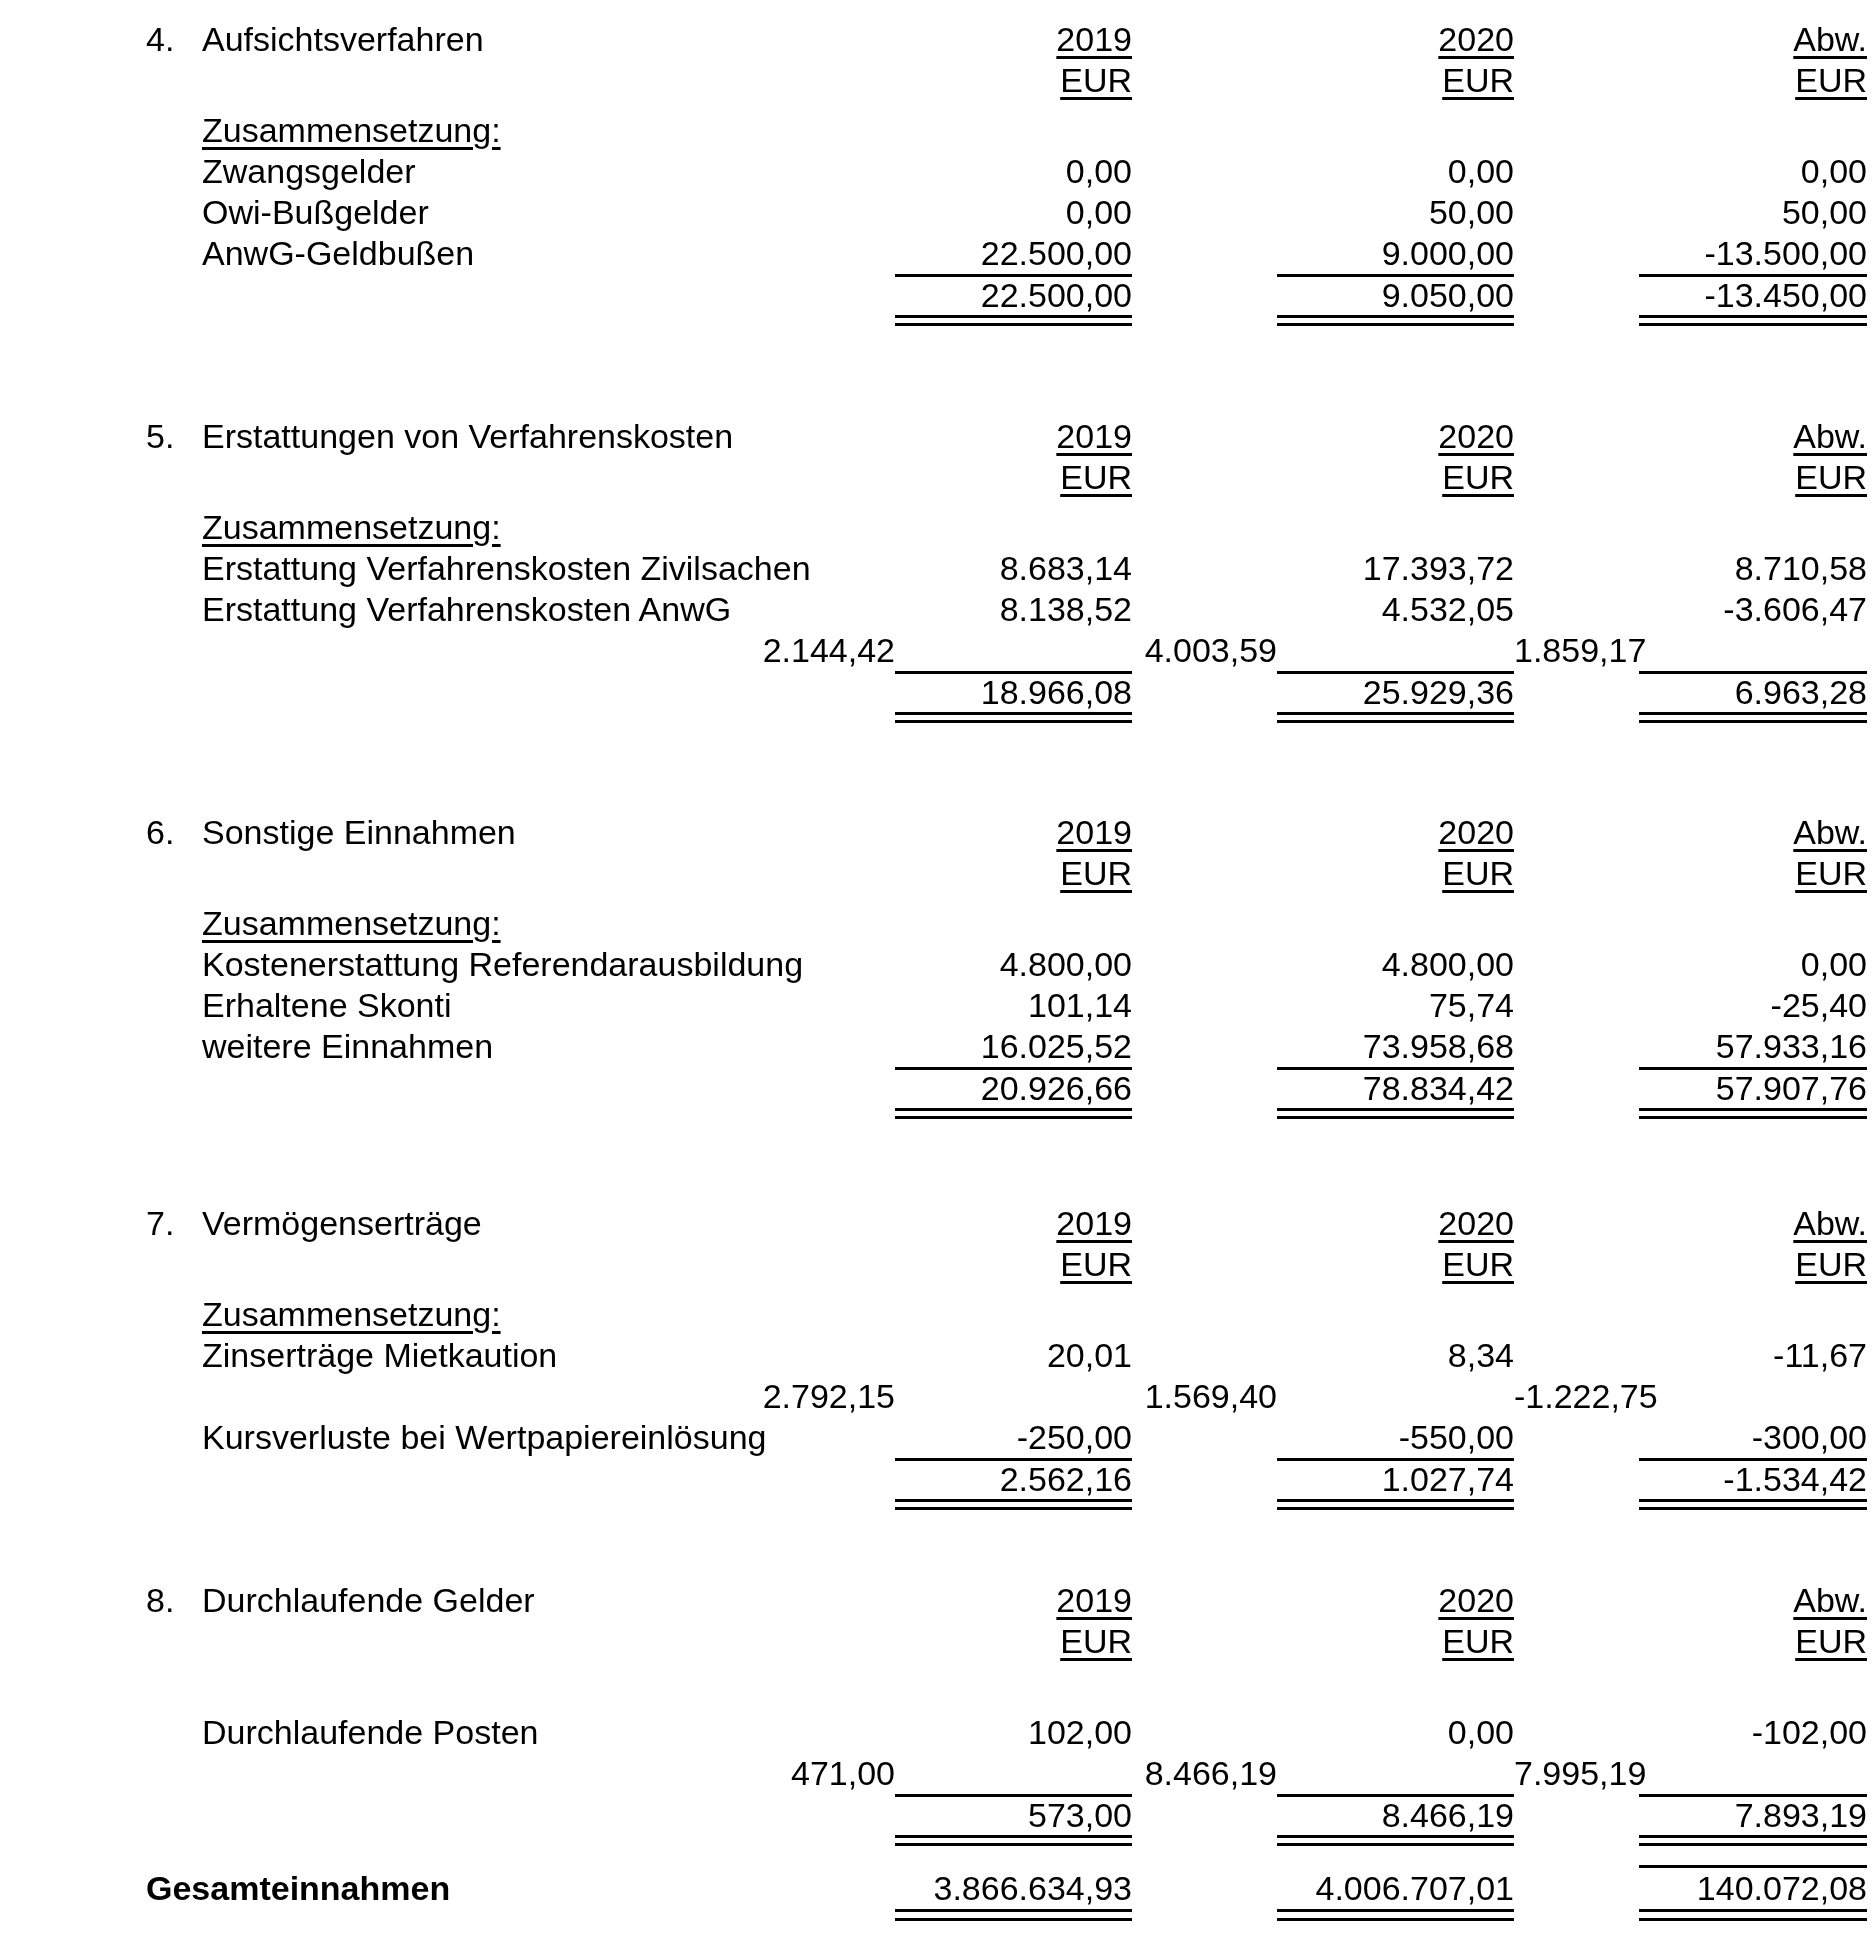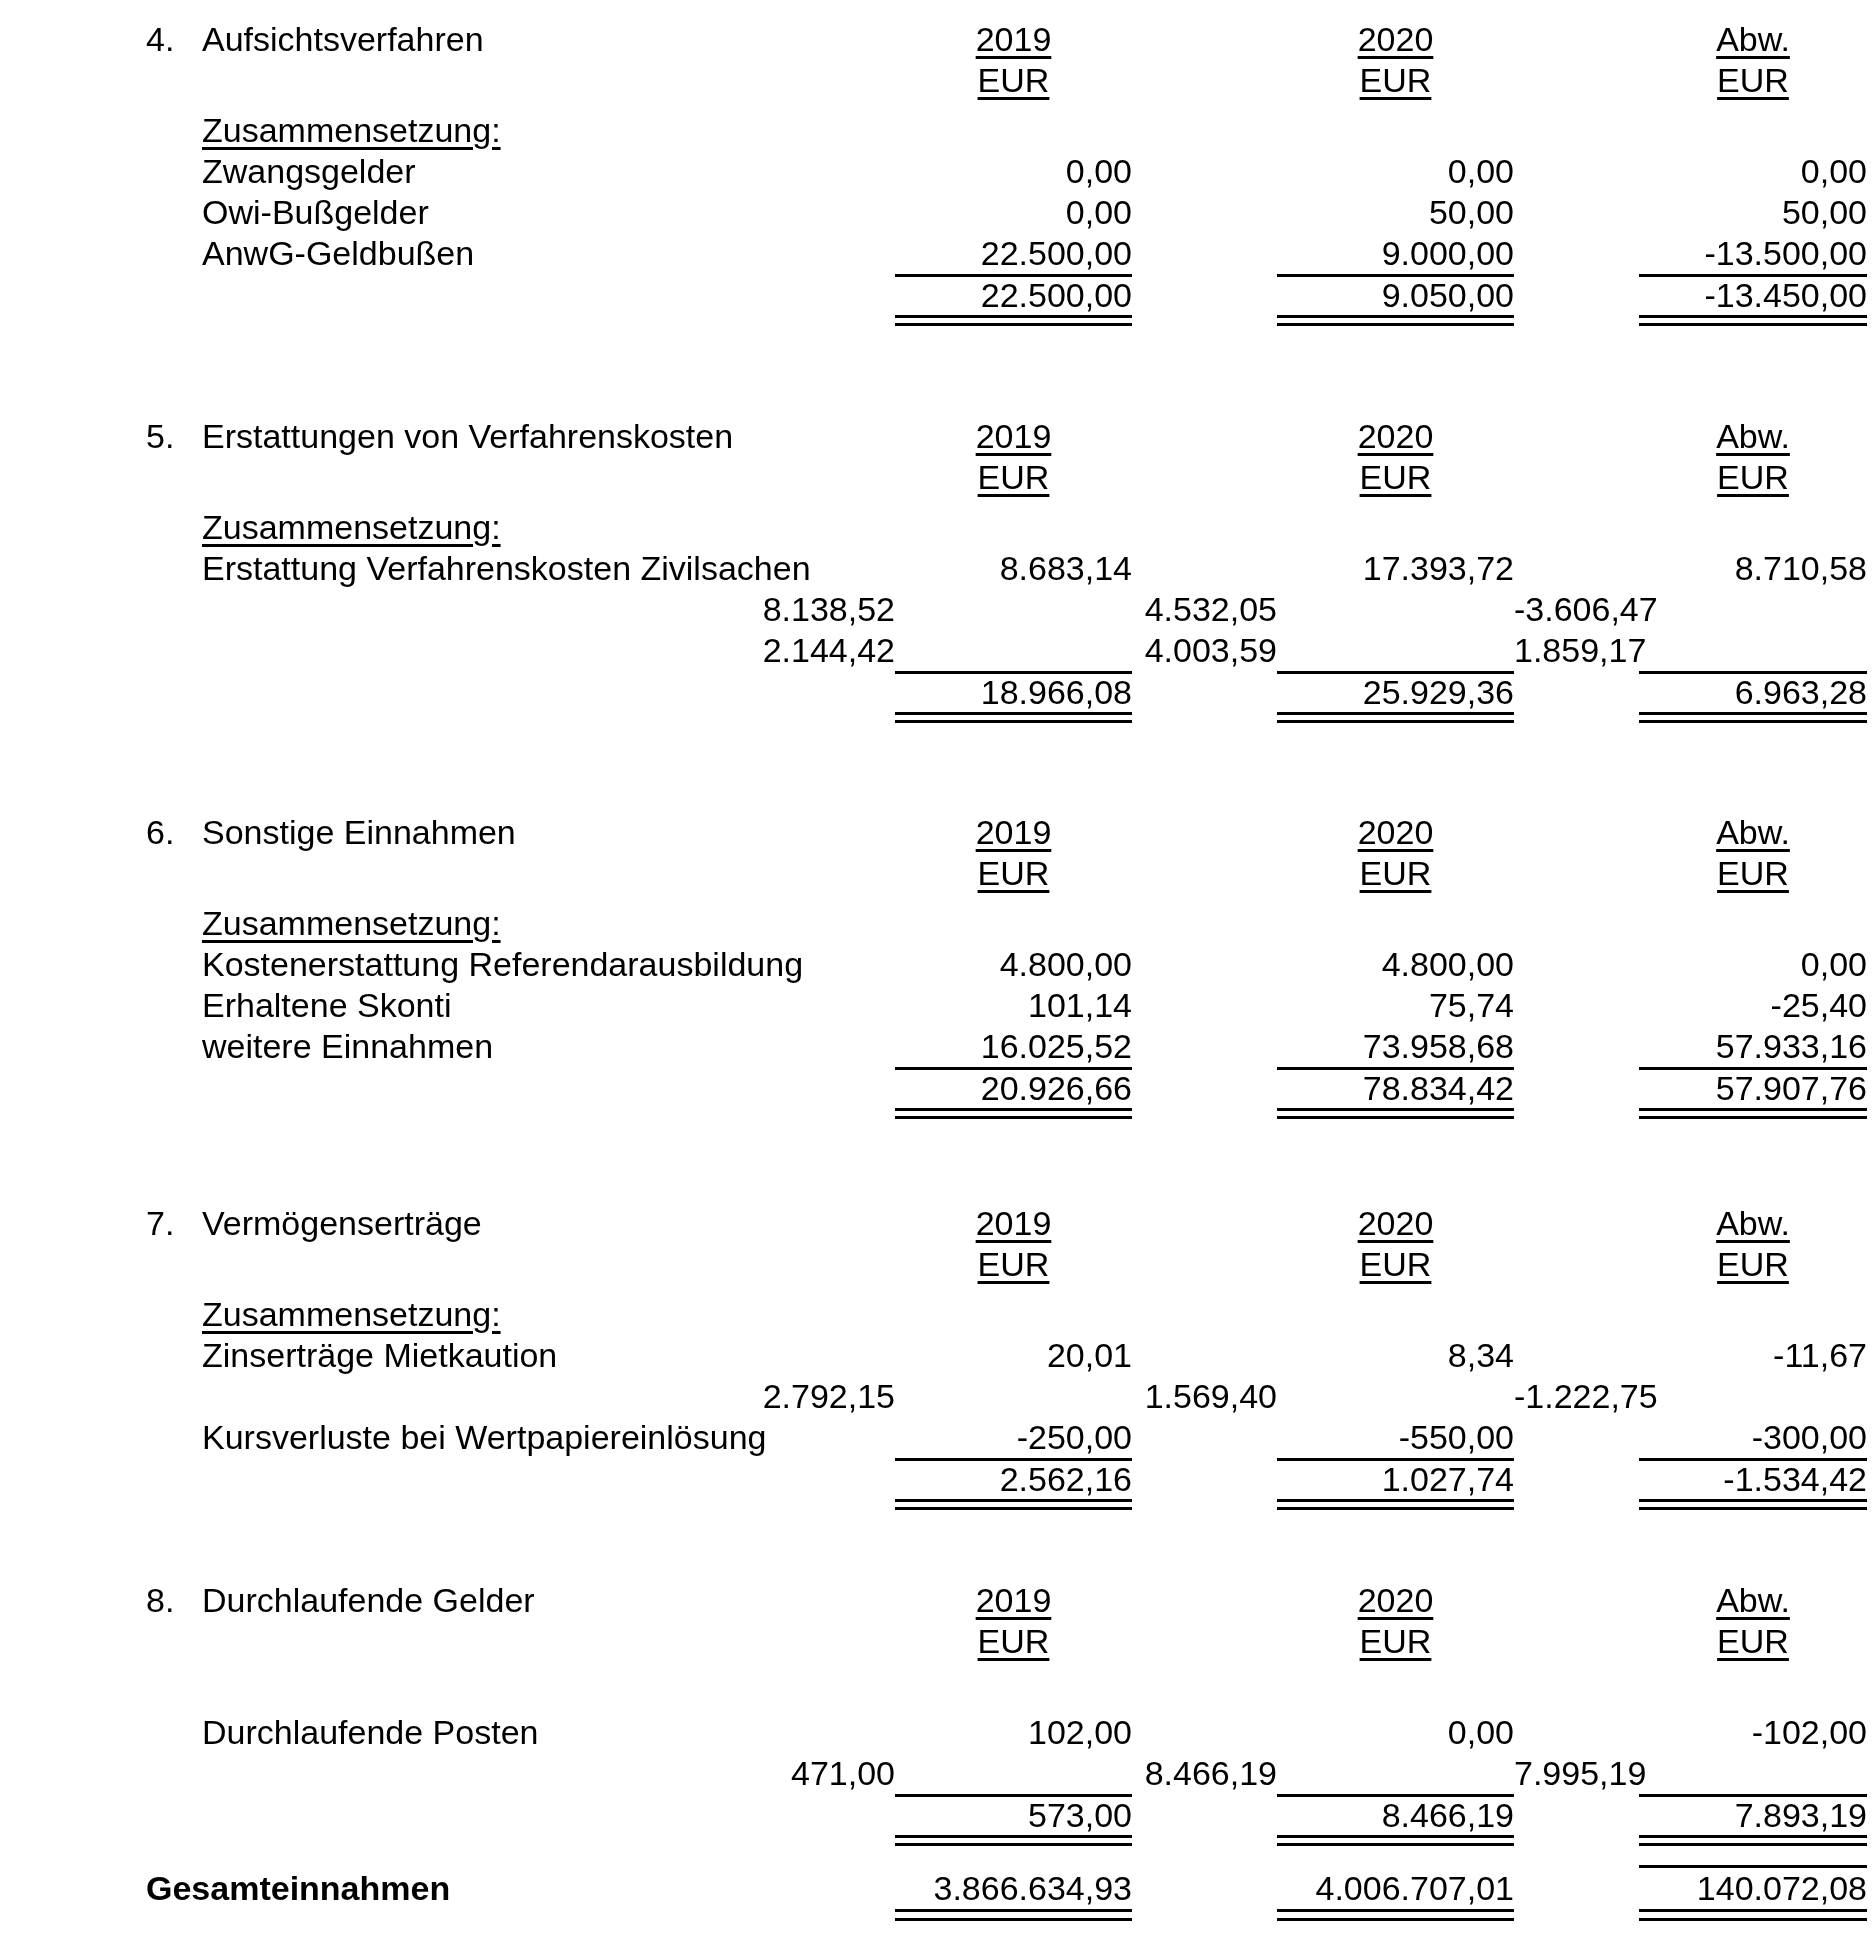--- a/index.html
+++ b/index.html
@@ -6,21 +6,21 @@
   #doc{position:relative;width:1872px;height:1958px;background:#fff;color:#000;
        font-family:"Liberation Sans","DejaVu Sans",sans-serif;font-size:34px;}
   .section{position:absolute;left:0;width:1872px;}
   .s0{top:19px}.s1{top:416px}.s2{top:812px}.s3{top:1203px}.s4{top:1580px}
   #grand{position:absolute;top:1846px;left:0;width:1872px;}
   .row{box-sizing:border-box;display:grid;
        grid-template-columns:56px 693px 237px 145px 237px 125px 228px;
        padding-left:146px;height:41px;line-height:41px;white-space:nowrap;}
   .cell{min-width:0;}
   .val{text-align:right;}
-  .ctr{text-align:center;}
+  .ctr{}
   .title{font-weight:normal;}
   .u{text-decoration:underline;text-decoration-thickness:2.6px;text-underline-offset:5.2px;}
   .vgap{height:8.6px;}
   .sum .topline{border-top:3.4px solid #000;line-height:37px;}
   .dblrow{height:13.8px;}
   .dbl{height:11.2px;border-top:3.4px solid #000;border-bottom:3.4px solid #000;box-sizing:border-box;}
   .prerow{height:22.4px;}
   .preline{border-bottom:3.4px solid #000;}
   .gspan{grid-column:1/3;font-weight:bold;}
 </style>
@@ -150,20 +150,21 @@
     <div class="cell">Erstattung Verfahrenskosten Zivilsachen</div>
     <div class="cell val">8.683,14</div>
     <div class="cell"></div>
     <div class="cell val">17.393,72</div>
     <div class="cell"></div>
     <div class="cell val">8.710,58</div>
   </div>
 
   <div class="row">
     <div class="cell"></div>
+    <div class="cell">Erstattung Verfahrenskosten AnwG</div>
     <div class="cell val">8.138,52</div>
     <div class="cell"></div>
     <div class="cell val">4.532,05</div>
     <div class="cell"></div>
     <div class="cell val">-3.606,47</div>
   </div>
 
   <div class="row">
     <div class="cell"></div>
     <div class="cell val">2.144,42</div>

